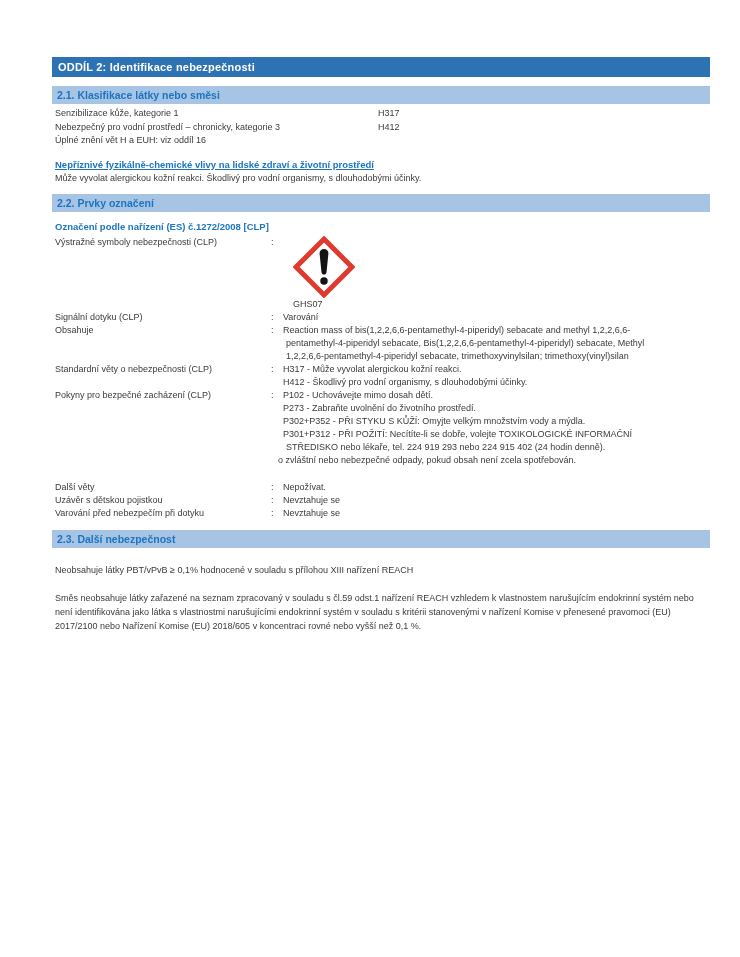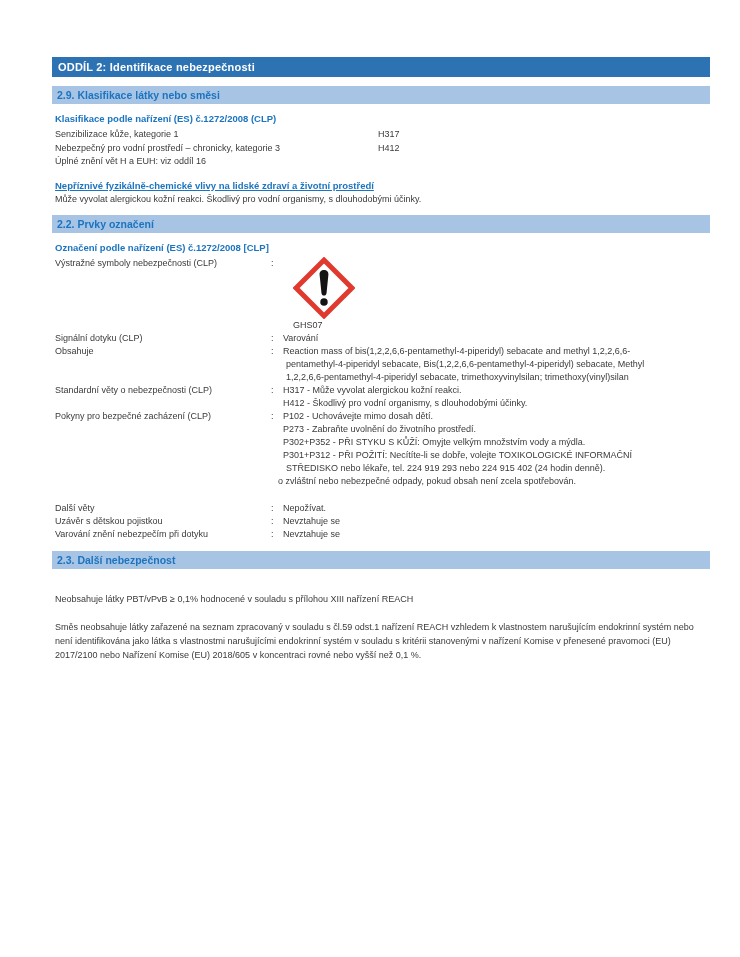--- a/index.html
+++ b/index.html
@@ -41,37 +41,36 @@
   .row .sep{width:12px;flex:none;text-align:left;}
   .row .val{flex:1;}
   .val .vline{line-height:13px;}
   .vline.cont{padding-left:3px;}
   .vline.outdent{margin-left:-5px;}
   .row-gap{margin-top:14px;}
   .picto-row{align-items:flex-start;}
   .picto-wrap{display:inline-block;margin-left:10px;text-align:center;}
   .picto{width:62px;height:62px;display:block;}
   .picto-caption{font-size:9px;line-height:12px;text-align:left;color:var(--c-text);}
-  .pbt-text{margin-top:24px;line-height:13px;padding-left:3px;}
+  .pbt-text{margin-top:16px;line-height:13px;padding-left:3px;}
   .final-paragraph{margin-top:14px;line-height:14px;padding-left:3px;}
 </style>
 </head>
 <body>
 
 <div class="page">
 
   <div class="bar-main">
     <span>ODDÍL 2: Identifikace nebezpečnosti</span>
   </div>
 
   <div class="bar-sub bar-21">
-    <span>2.9. Klasifikace látky nebo směsi</span>
+    <span>2.1. Klasifikace látky nebo směsi</span>
   </div>
 
-  <div class="blue-heading">Klasifikace podle nařízení (ES) č.1272/2008 (CLP)</div>
 
   <div class="class-rows">
     <div class="class-row">
       <div class="clabel">Senzibilizace kůže, kategorie 1</div>
       <div class="ccode">H317</div>
     </div>
     <div class="class-row">
       <div class="clabel">Nebezpečný pro vodní prostředí – chronicky, kategorie 3</div>
       <div class="ccode">H412</div>
     </div>
@@ -148,21 +147,21 @@
       <div class="val">Nepožívat.</div>
     </div>
 
     <div class="row">
       <div class="lbl">Uzávěr s dětskou pojistkou</div>
       <div class="sep">:</div>
       <div class="val">Nevztahuje se</div>
     </div>
 
     <div class="row">
-      <div class="lbl">Varování znění nebezpečím při dotyku</div>
+      <div class="lbl">Varování před nebezpečím při dotyku</div>
       <div class="sep">:</div>
       <div class="val">Nevztahuje se</div>
     </div>
 
   </div>
 
   <div class="bar-sub bar-23">
     <span>2.3. Další nebezpečnost</span>
   </div>
 

